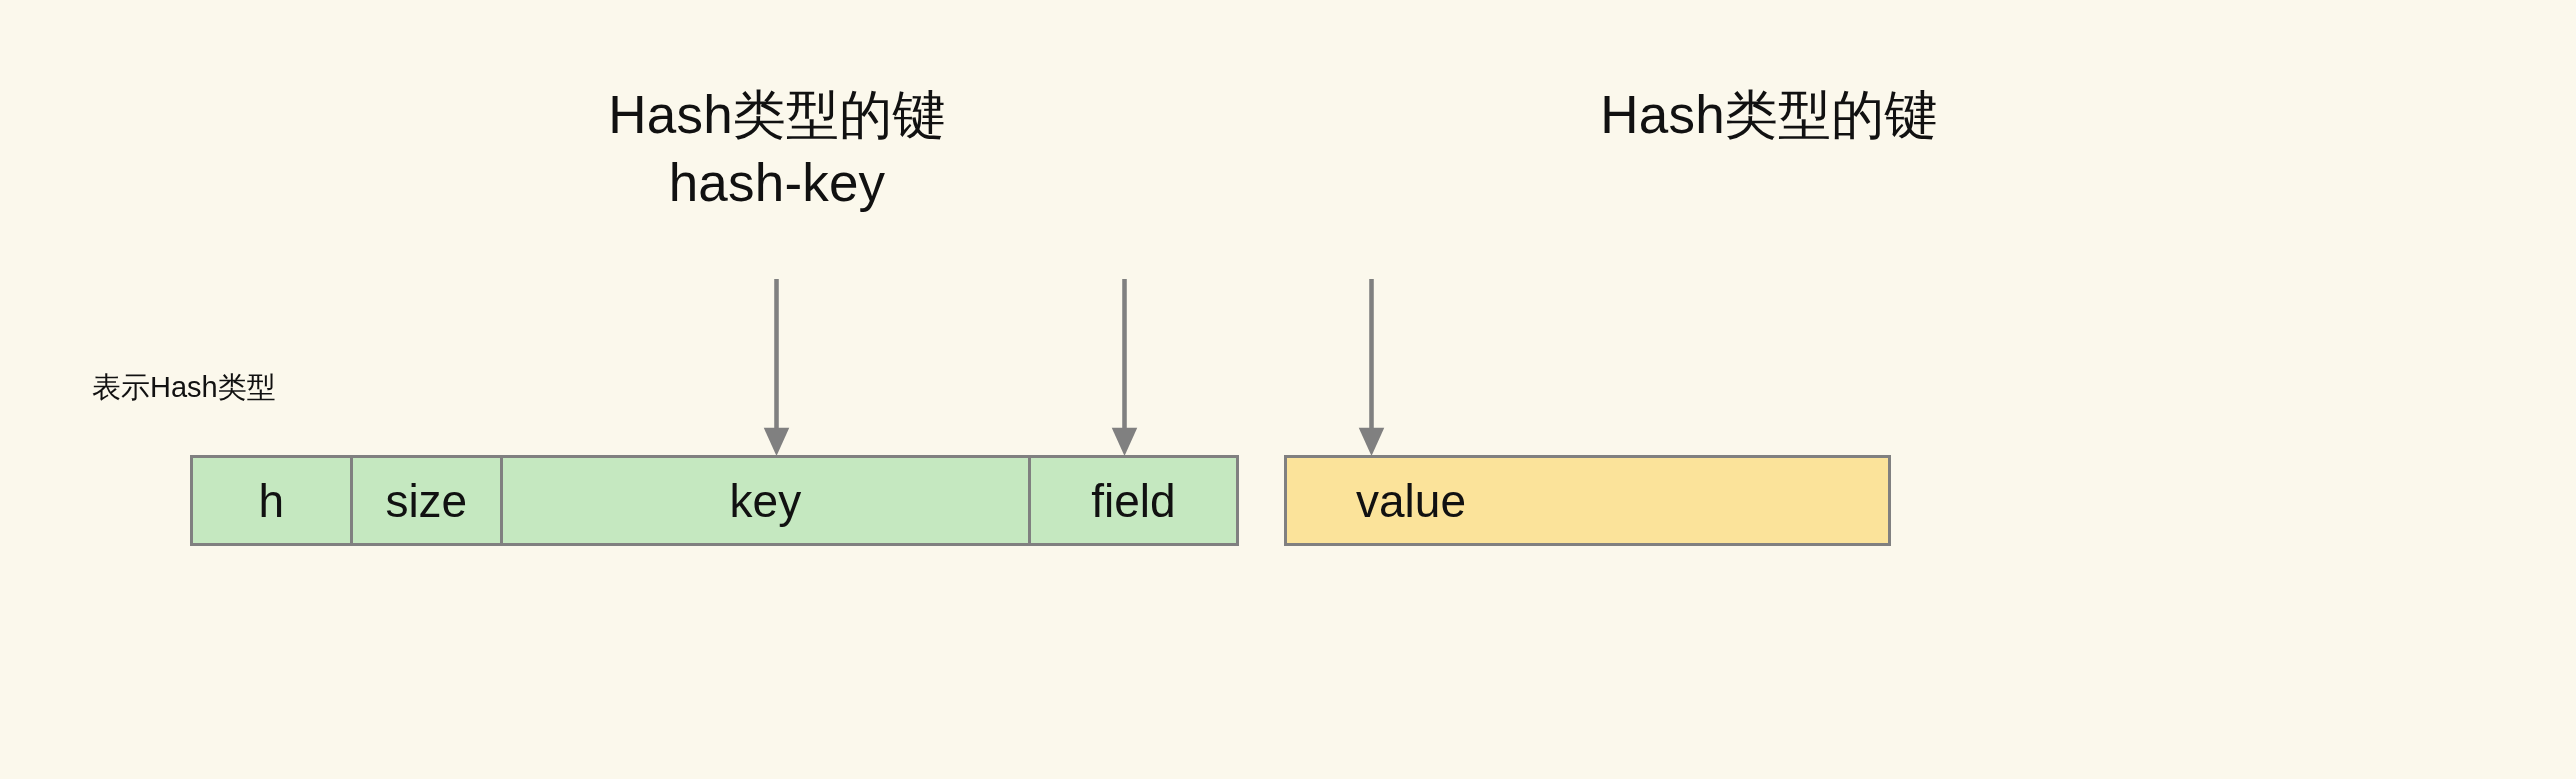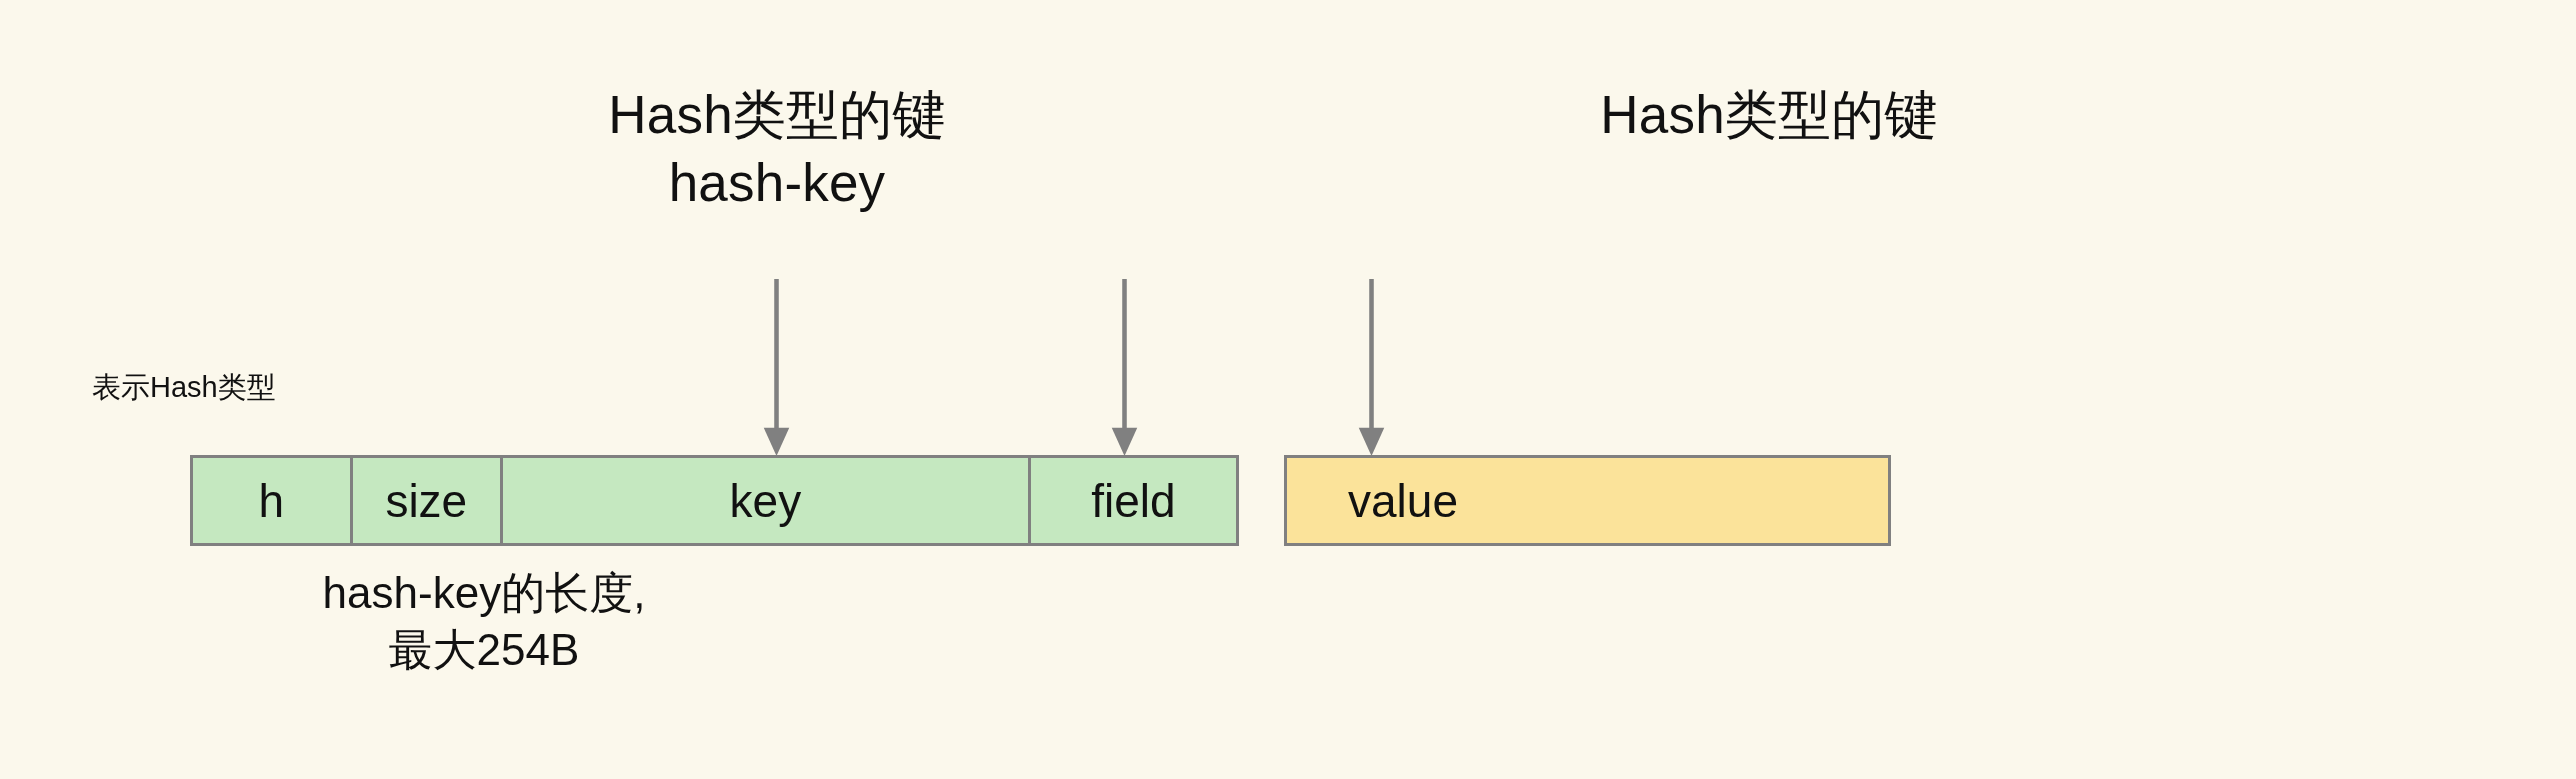--- a/index.html
+++ b/index.html
@@ -97,21 +97,21 @@
     align-items: center;
     justify-content: center;
     font-size: 46px;
     color: #111111;
     border-right: 3.7px solid #808080;
     white-space: nowrap;
   }
   .cell:last-child { border-right: none; }
 
   #key-strip { left: 190px; width: 1049px; background: #c5e8c0; }
-  #val-strip { left: 1284px; width: 607px; background: #fbe39a; }
+  #val-strip { left: 1284px; width: 607px; background: #fbe39a; padding-left: 8px; }
 
   
   #cell-h      { width: 171px; }
   #cell-size   { width: 161px; }
   #cell-key    { width: 566px; }
   #cell-field  { width: 220px; }
 
   
   #cell-value   { width: 232px; }
   #cell-version { width: 237px; }
@@ -150,19 +150,15 @@
     <div class="cell" id="cell-h">h</div>
     <div class="cell" id="cell-size">size</div>
     <div class="cell" id="cell-key">key</div>
     <div class="cell" id="cell-field">field</div>
   </div>
 
   <div class="strip" id="val-strip">
     <div class="cell" id="cell-value">value</div>
   </div>
 
-  <div id="len-note">
-    <span class="line">hash-key的长度,</span>
-    <span class="line">最大254B</span>
-  </div>
 
 </div>
 
 
 </body></html>

